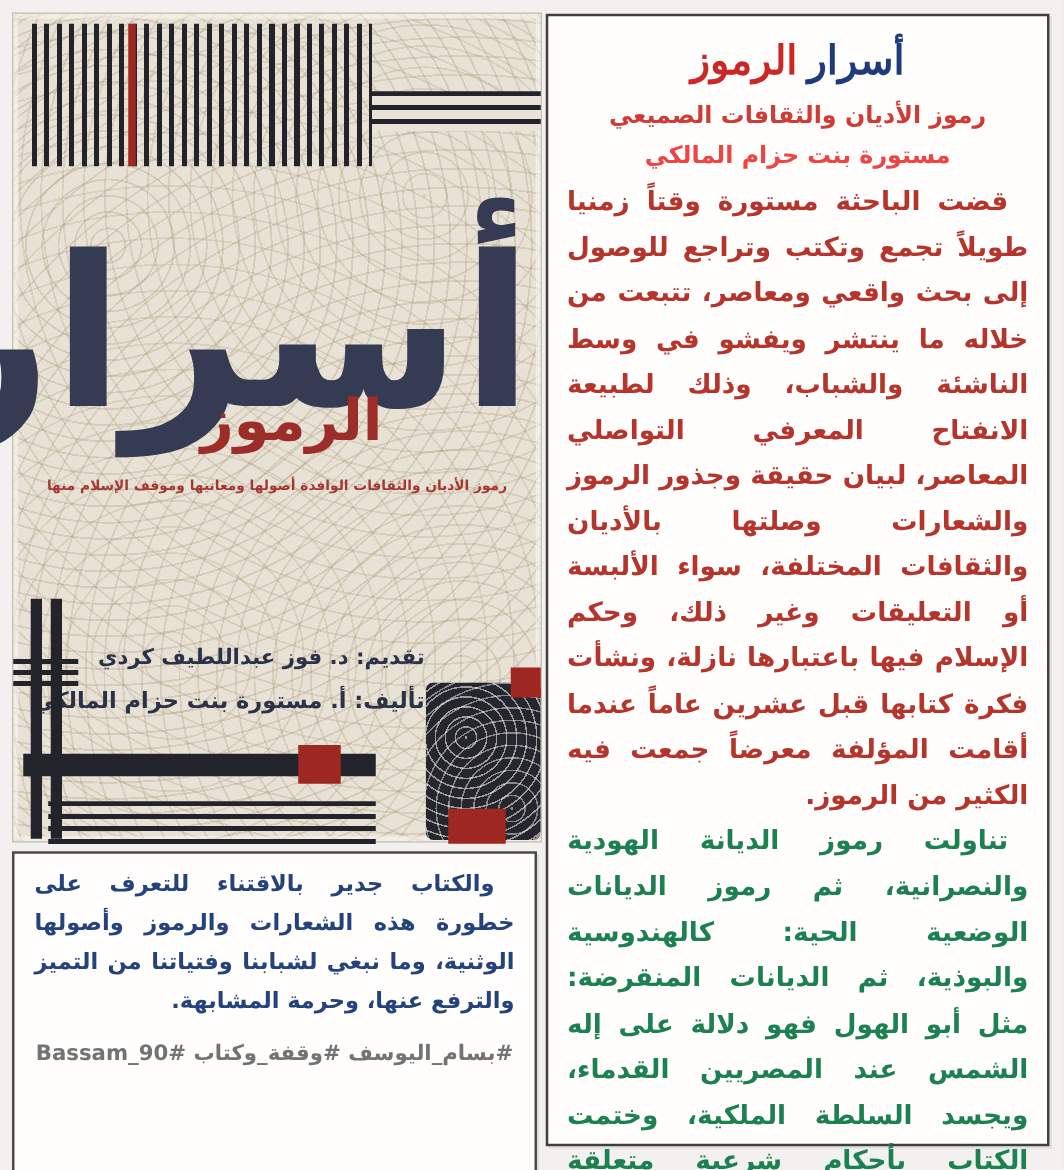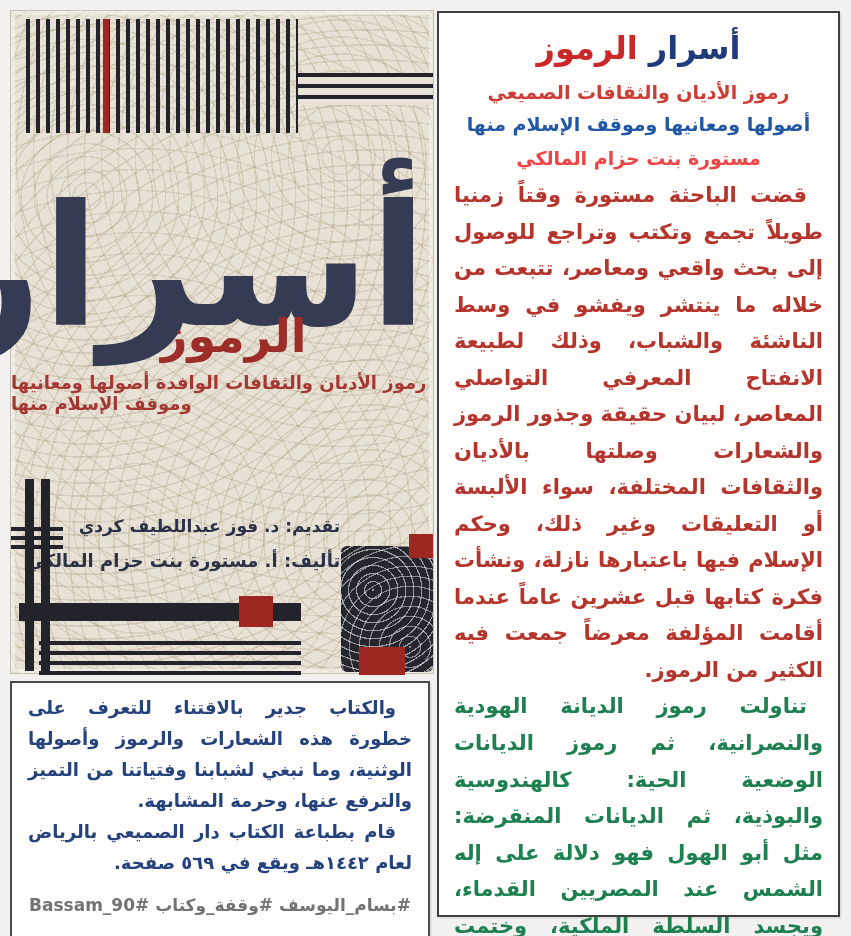--- a/index.html
+++ b/index.html
@@ -35,22 +35,22 @@
   .cover-title{
     position:absolute; right:6px; top:168px; width:100%;
     text-align:center; font-size:168px; line-height:1.05; font-weight:bold;
     color:#343b52; letter-spacing:-4px;
   }
   .cover-title-accent{
     position:absolute; left:150px; top:298px;
     font-size:46px; font-weight:bold; color:#9c2d28;
   }
   .cover-subtitle{
-    position:absolute; left:0; top:361px; width:100%;
-    text-align:left; font-size:18px; font-weight:bold; color:#a53732;
+    position:absolute; left:0; top:371px; width:100%;
+    text-align:center; font-size:11px; font-weight:bold; color:#a53732;
   }
   .cover-credits{
     position:absolute; left:0; top:505px; width:78%;
     text-align:right; color:#2b3247; font-weight:bold;
   }
   .cover-presenter{font-size:17px; margin:0 0 14px 0;}
   .cover-author{font-size:18px; margin:0;}
   .plaid-v1{position:absolute; left:14px; top:468px; width:9px; height:192px; background:#23232b;}
   .plaid-v2{position:absolute; left:30px; top:468px; width:9px; height:192px; background:#23232b;}
   .plaid-h{position:absolute; left:0px; top:516px; width:52px; height:22px;
@@ -90,21 +90,21 @@
   }
 
   
   .panel{
     position:absolute; left:437px; top:11px; width:403px; height:906px;
     background:#fffefd; border:2px solid #3f3f3f; box-sizing:border-box;
     padding:14px 15px 0 15px;
     box-shadow:2px 2px 0 rgba(0,0,0,.07);
   }
   .panel-title{
-    text-align:center; font-size:32px; font-weight:bold; margin:2px 0 14px 0;
+    text-align:center; font-size:32px; font-weight:bold; margin:2px 0 14px 0;font-family:Liberation Serif, serif;
   }
   .panel-title .t-blue{color:#1e3c7c;}
   .panel-title .t-red{color:#cc2727;}
   .panel-sub-red{
     text-align:center; color:#cf3b35; font-weight:bold; font-size:19px; margin:0 0 10px 0;
   }
   .panel-sub-blue{
     text-align:center; color:#2257a5; font-weight:bold; font-size:19px; margin:0 0 12px 0;
   }
   .panel-author{
@@ -143,26 +143,24 @@
     <div class="bigbar"></div>
     <div class="bigbar-red"></div>
     <div class="thinstripes"></div>
     <div class="patch"></div>
     <div class="patch-red-a"></div>
     <div class="patch-red-b"></div>
   </div>
 
   <div class="info-box">
     <p>والكتاب جدير بالاقتناء للتعرف على خطورة هذه الشعارات والرموز وأصولها الوثنية، وما نبغي لشبابنا وفتياتنا من التميز والترفع عنها، وحرمة المشابهة.</p>
-    <p>قام بطباعة الكتاب دار الصميعي بالرياض لعام ١٤٤٢هـ ويقع في ٥٦٩ صفحة.</p>
     <div class="hashtags">#بسام_اليوسف #وقفة_وكتاب #Bassam_90</div>
   </div>
 
   <div class="panel">
     <h1 class="panel-title"><span class="t-blue">أسرار</span> <span class="t-red">الرموز</span></h1>
     <p class="panel-sub-red">رموز الأديان والثقافات الصميعي</p>
-    <p class="panel-sub-blue">أصولها ومعانيها وموقف الإسلام منها</p>
     <p class="panel-author">مستورة بنت حزام المالكي</p>
     <p class="body p-red">قضت الباحثة مستورة وقتاً زمنيا طويلاً تجمع وتكتب وتراجع للوصول إلى بحث واقعي ومعاصر، تتبعت من خلاله ما ينتشر ويفشو في وسط الناشئة والشباب، وذلك لطبيعة الانفتاح المعرفي التواصلي المعاصر، لبيان حقيقة وجذور الرموز والشعارات وصلتها بالأديان والثقافات المختلفة، سواء الألبسة أو التعليقات وغير ذلك، وحكم الإسلام فيها باعتبارها نازلة، ونشأت فكرة كتابها قبل عشرين عاماً عندما أقامت المؤلفة معرضاً جمعت فيه الكثير من الرموز.</p>
     <p class="body p-green">تناولت رموز الديانة الهودية والنصرانية، ثم رموز الديانات الوضعية الحية: كالهندوسية والبوذية، ثم الديانات المنقرضة: مثل أبو الهول فهو دلالة على إله الشمس عند المصريين القدماء، ويجسد السلطة الملكية، وختمت الكتاب بأحكام شرعية متعلقة بالرموز.</p>
   </div>
 
 </div>
 
 </body></html>

